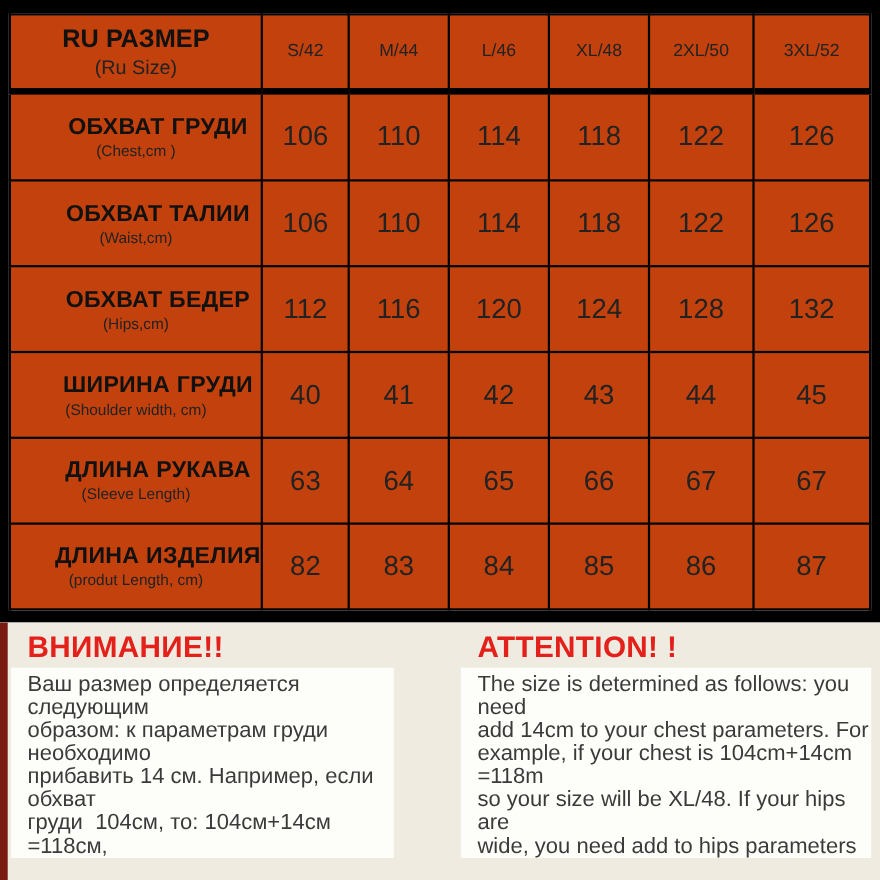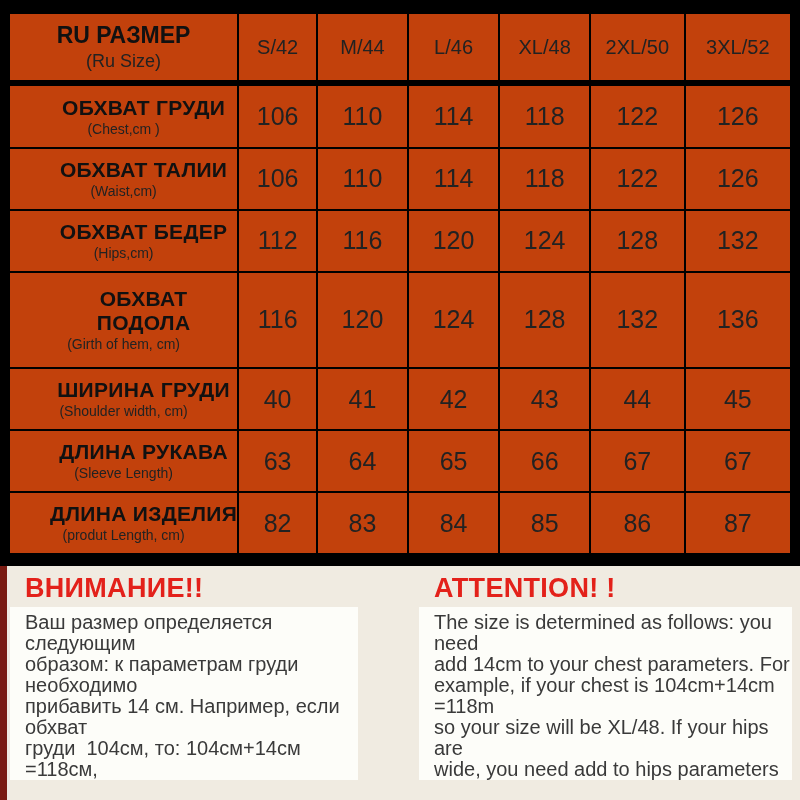--- a/index.html
+++ b/index.html
@@ -17,21 +17,21 @@
   }
   .size-chart th,.size-chart td{
     border:2px solid #000;text-align:center;vertical-align:middle;padding:0;
     background:#c2410c;
   }
   .size-chart thead th{border-bottom:6px solid #000;height:66px;}
   .lbl-ru{font-weight:bold;font-size:21px;letter-spacing:.3px;color:#111;line-height:1.15;padding-left:40px;}
   .lbl-en{font-weight:normal;font-size:14px;color:#222;margin-top:2px;line-height:1.1;}
   .hdr-ru{font-weight:bold;font-size:23px;color:#111;line-height:1.15;}
   .hdr-en{font-weight:normal;font-size:18px;color:#222;margin-top:2px;}
-  .size-cell{font-weight:normal;font-size:20px;color:#222;}
+  .size-cell{font-weight:normal;font-size:16px;color:#222;}
   .val-cell{font-size:25px;color:#222;font-weight:normal;}
   
   .notes{
     position:relative;width:800px;height:234px;background:var(--beige_bg,#f0ebe1);
   }
   .stripe{
     position:absolute;left:0;top:0;width:7px;height:100%;
     background:var(--maroon_stripe,#7a1b12);
   }
   .note-col{position:absolute;top:2px;}
@@ -109,32 +109,20 @@
           </td>
           <td class="val-cell">112</td>
           <td class="val-cell">116</td>
           <td class="val-cell">120</td>
           <td class="val-cell">124</td>
           <td class="val-cell">128</td>
           <td class="val-cell">132</td>
         </tr>
         <tr>
           <td>
-            <div class="lbl-ru">ОБХВАТ ПОДОЛА</div>
-            <div class="lbl-en">(Girth of hem, cm)</div>
-          </td>
-          <td class="val-cell">116</td>
-          <td class="val-cell">120</td>
-          <td class="val-cell">124</td>
-          <td class="val-cell">128</td>
-          <td class="val-cell">132</td>
-          <td class="val-cell">136</td>
-        </tr>
-        <tr>
-          <td>
             <div class="lbl-ru">ШИРИНА ГРУДИ</div>
             <div class="lbl-en">(Shoulder width, cm)</div>
           </td>
           <td class="val-cell">40</td>
           <td class="val-cell">41</td>
           <td class="val-cell">42</td>
           <td class="val-cell">43</td>
           <td class="val-cell">44</td>
           <td class="val-cell">45</td>
         </tr>

